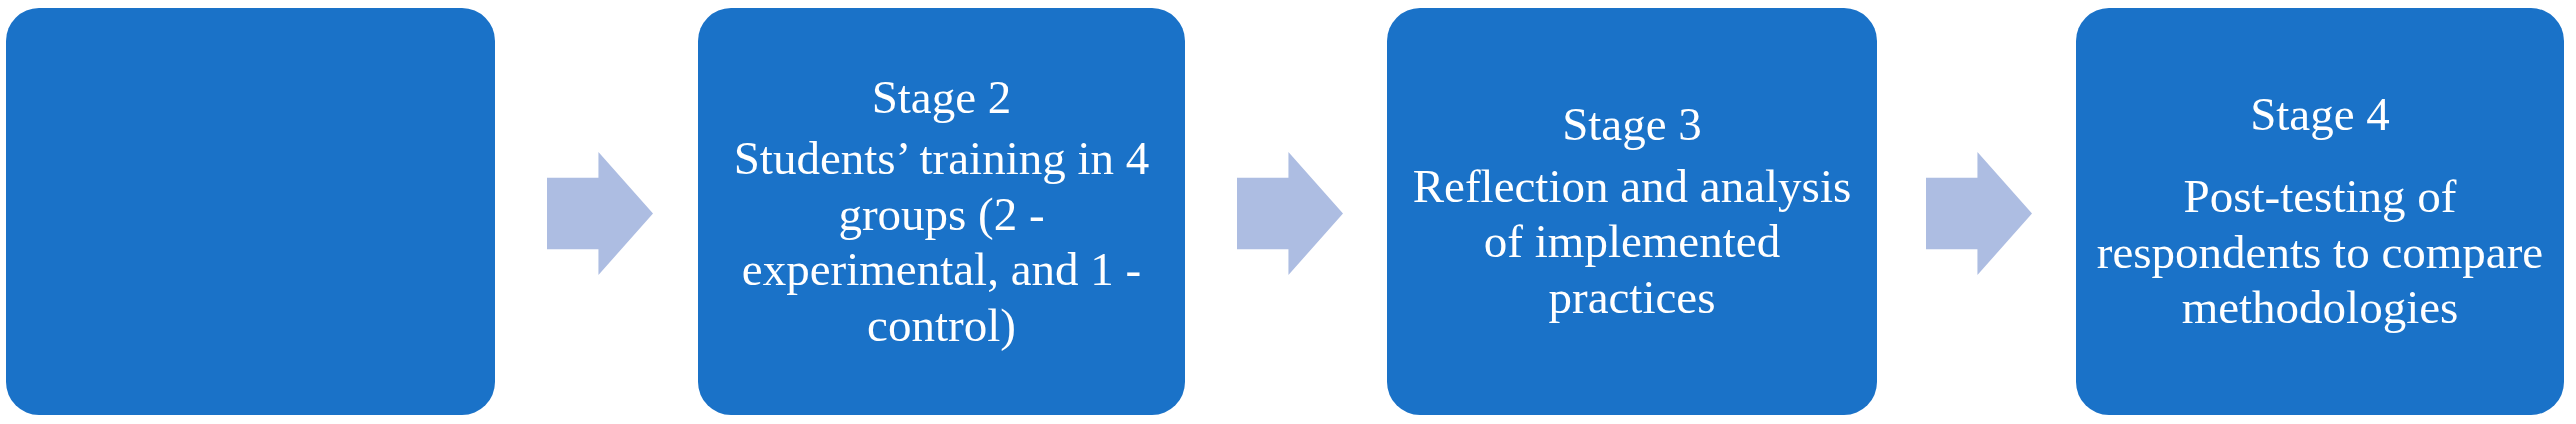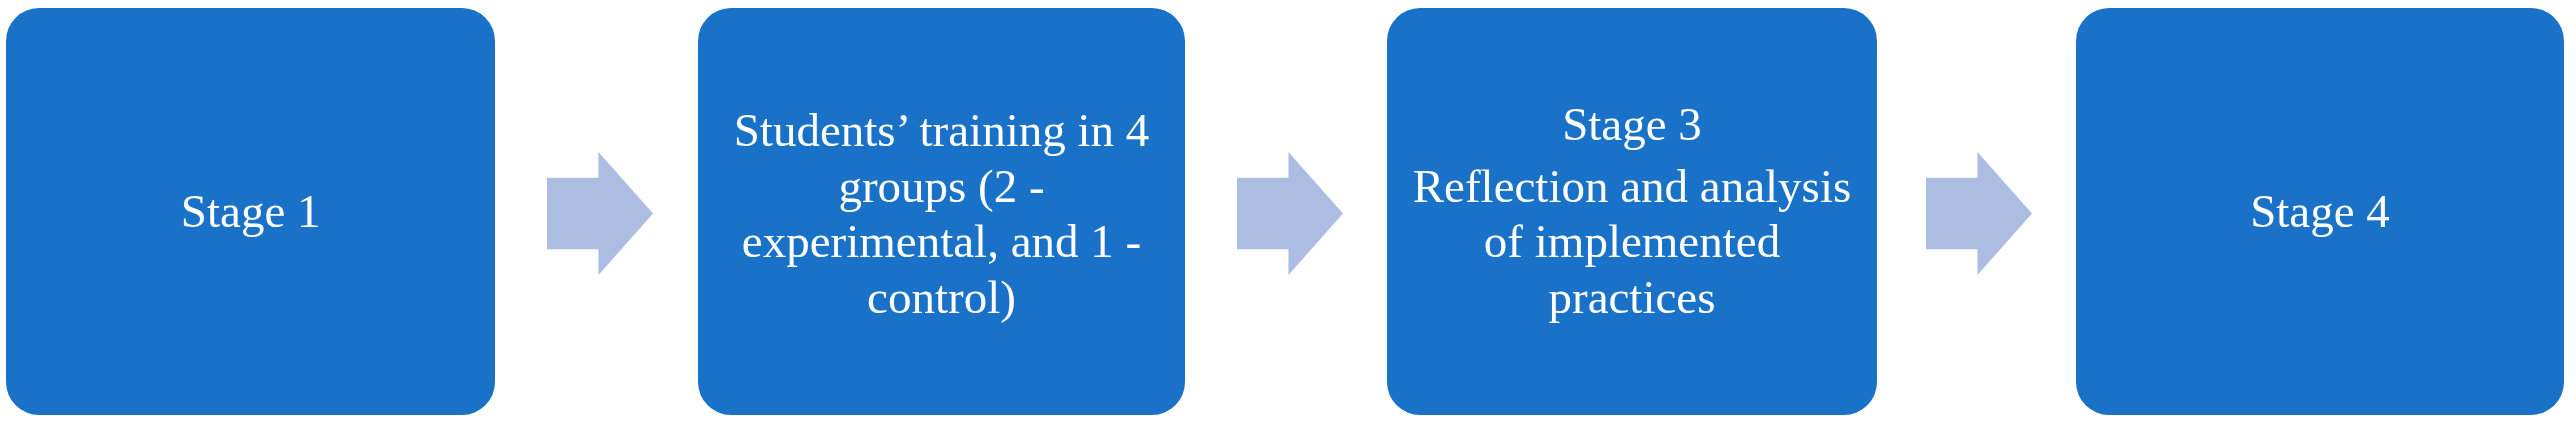--- a/index.html
+++ b/index.html
@@ -58,30 +58,30 @@
   #arrow-2 { left: 1237px; }
   #arrow-3 { left: 1926px; }
   .arrow svg { display: block; width: 100%; height: 100%; }
 </style>
 </head>
 <body>
 
 <div id="canvas">
 
   <div class="stage-box" id="box-1">
-    <div class="stage-title">Stage 1</div>
   </div>
 
   <div class="arrow" id="arrow-1">
     <svg viewBox="0 0 136 158" preserveAspectRatio="none" aria-hidden="true">
       <polygon points="0,33 66,33 66,0 136,79 66,158 66,125 0,125" fill="#adbde2"></polygon>
     </svg>
   </div>
 
   <div class="stage-box" id="box-2">
+    <div class="stage-title">Stage 2</div>
     <div class="stage-desc">Students’ training in 4 groups (2 - experimental, and 1 - control)</div>
   </div>
 
   <div class="arrow" id="arrow-2">
     <svg viewBox="0 0 136 158" preserveAspectRatio="none" aria-hidden="true">
       <polygon points="0,33 66,33 66,0 136,79 66,158 66,125 0,125" fill="#adbde2"></polygon>
     </svg>
   </div>
 
   <div class="stage-box" id="box-3">
@@ -90,16 +90,17 @@
   </div>
 
   <div class="arrow" id="arrow-3">
     <svg viewBox="0 0 136 158" preserveAspectRatio="none" aria-hidden="true">
       <polygon points="0,33 66,33 66,0 136,79 66,158 66,125 0,125" fill="#adbde2"></polygon>
     </svg>
   </div>
 
   <div class="stage-box" id="box-4">
     <div class="stage-title">Stage 4</div>
+    <div class="stage-desc">Post-testing of respondents to compare methodologies</div>
   </div>
 
 </div>
 
 
 </body></html>

